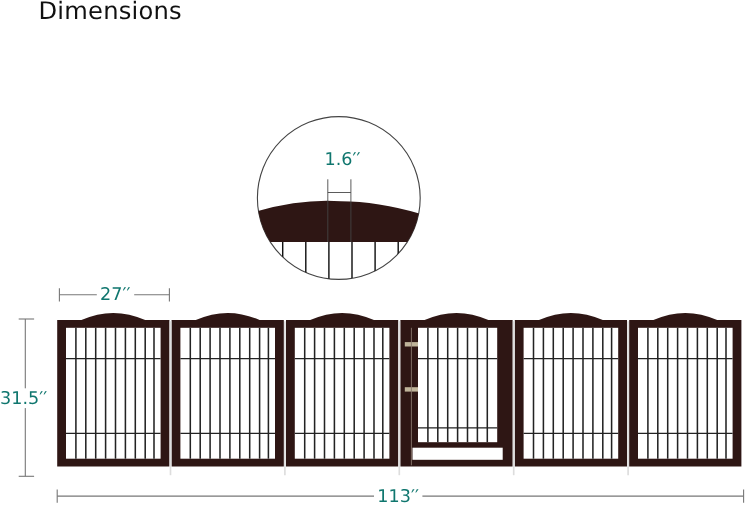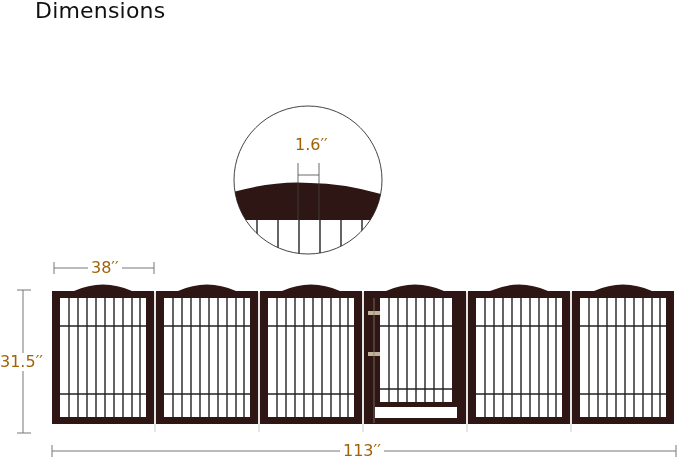--- a/index.html
+++ b/index.html
@@ -1,18 +1,18 @@
 <!DOCTYPE html>
 <html><head>
   <meta charset="utf-8">
   <style>
     html, body { margin:0; padding:0; background:#ffffff; }
     body { width:679px; height:461px; position:relative; overflow:hidden; font-family:"Liberation Sans", sans-serif; }
     .title { position:absolute; left:35px; top:-2px; font-size:22px; color:#111; font-family:"DejaVu Sans", sans-serif; font-weight:normal; letter-spacing:0.2px; }
-    .dim-text { position:absolute; font-family:"DejaVu Sans", sans-serif; color:#a16207; font-size:16px; background:#fff; padding:0 3px; line-height:18px; }
+    .dim-text { position:absolute; font-family:"DejaVu Sans", sans-serif; color:#0f766e; font-size:16px; background:#fff; padding:0 3px; line-height:18px; }
     svg { position:absolute; left:0; top:0; }
   </style>
 </head>
 <body>
 
 <div class="title">Dimensions</div>
 
 <svg width="679" height="461" viewBox="0 0 679 461">
   <defs>
     <clipPath id="circ">
@@ -106,15 +106,15 @@
       <line x1="155" y1="292" x2="155" y2="432"></line>
       <line x1="259" y1="292" x2="259" y2="432"></line>
       <line x1="363" y1="292" x2="363" y2="432"></line>
       <line x1="467" y1="292" x2="467" y2="432"></line>
       <line x1="571" y1="292" x2="571" y2="432"></line>
     </g>
   </g>
 </svg>
 
 <div class="dim-text" style="left:292px; top:136px; background:transparent;">1.6′′</div>
-<div class="dim-text" style="left:88px; top:259px;">38′′</div>
+<div class="dim-text" style="left:88px; top:259px;">27′′</div>
 <div class="dim-text" style="left:-3px; top:353px;">31.5′′</div>
 <div class="dim-text" style="left:340px; top:442px;">113′′</div>
 
 </body></html>

